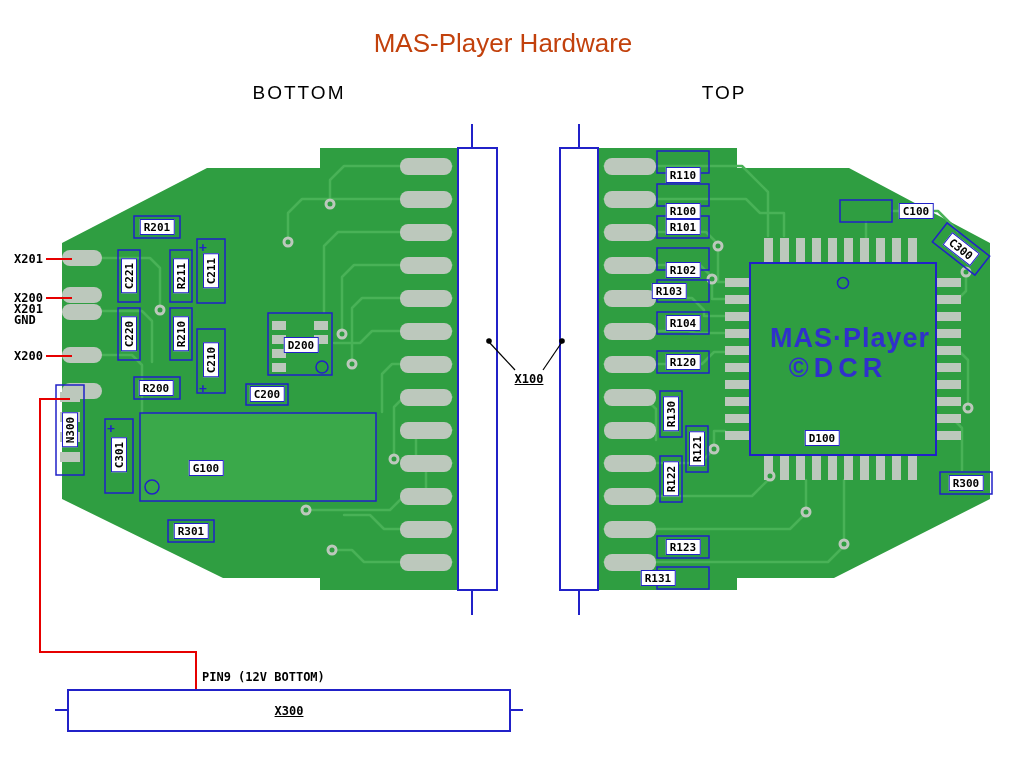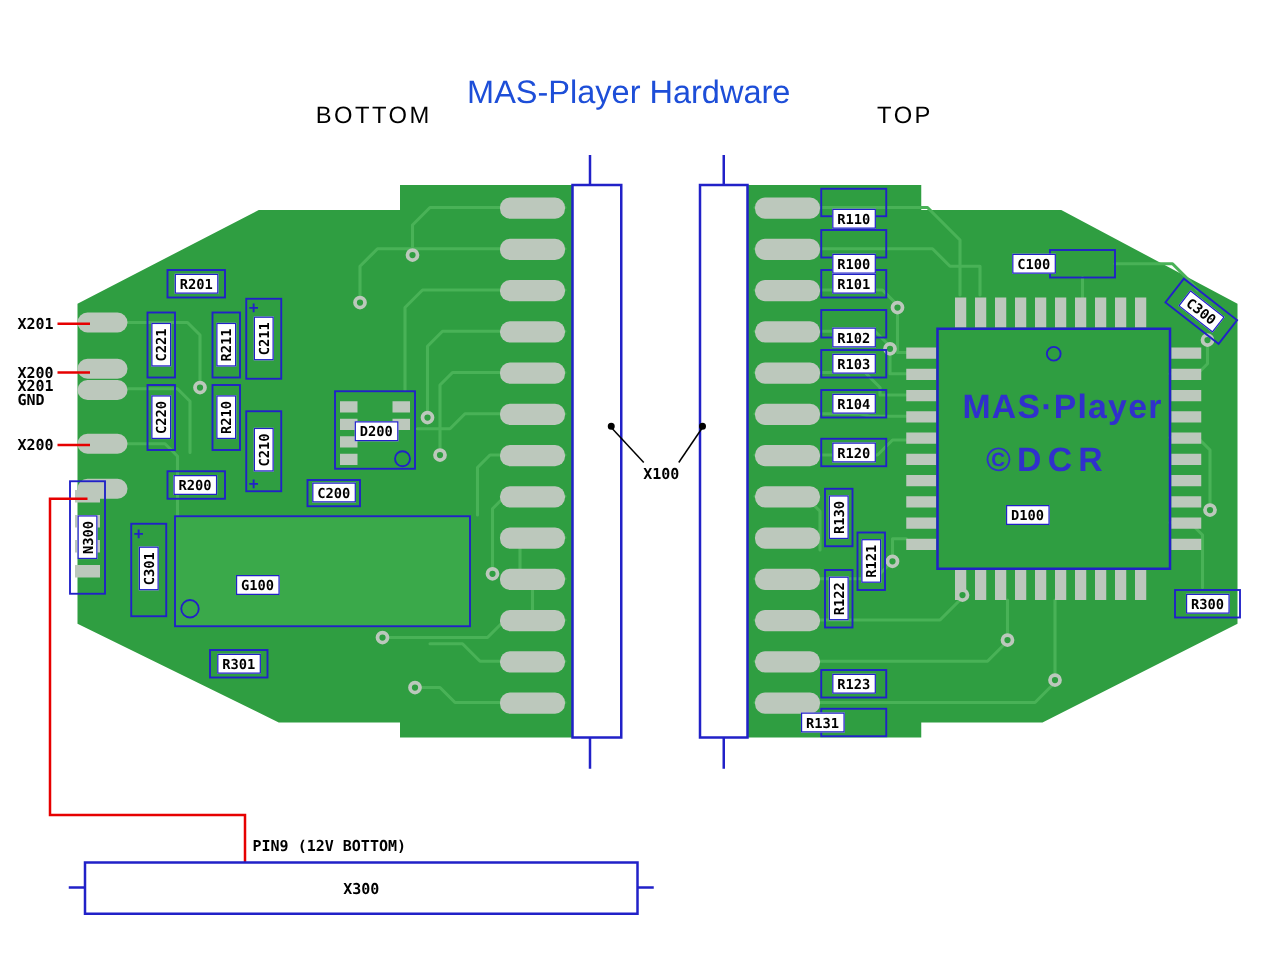--- a/index.html
+++ b/index.html
@@ -1,35 +1,35 @@
 <!DOCTYPE html>
 <html><head>
 <meta charset="utf-8">
 <style>
   html,body{margin:0;padding:0;background:#fff;}
   body{width:1024px;height:768px;position:relative;overflow:hidden;
        font-family:"DejaVu Sans Mono",monospace;}
   svg{position:absolute;left:0;top:0;}
   .ovl{position:absolute;left:0;top:0;width:1024px;height:768px;pointer-events:none;}
-  .title{position:absolute;transform:translateX(-50%);color:#1d4ed8;
-         font:26px "Liberation Sans",sans-serif;white-space:nowrap;margin-top:30px;}
+  .title{position:absolute;transform:translateX(-50%);color:#c2410c;
+         font:26px "Liberation Sans",sans-serif;white-space:nowrap;}
   .view{position:absolute;transform:translateX(-50%);color:#000;
         font:19px "Liberation Sans",sans-serif;letter-spacing:2px;white-space:nowrap;}
   .lbl{position:absolute;transform:translate(-50%,-50%);background:#fff;
        border:1px solid #2121c8;padding:1px 3px 0;color:#000;
        font:bold 11px/13px "DejaVu Sans Mono",monospace;white-space:nowrap;}
   .lbl.v{transform:translate(-50%,-50%) rotate(-90deg);}
   .lbl.r38{transform:translate(-50%,-50%) rotate(38deg);}
   .txt{position:absolute;color:#000;font:bold 12px/12px "DejaVu Sans Mono",monospace;
        white-space:nowrap;}
-  .txt.ctr{transform:translate(-50%,-50%);}
+  .txt.ctr{transform:translate(-50%,-50%);text-decoration:underline;}
   .plus{position:absolute;transform:translate(-50%,-50%);color:#2121c8;
         font:bold 13px/13px "DejaVu Sans Mono",monospace;}
   .brand{position:absolute;transform:translate(-50%,-50%);color:#3030cc;
-         font:bold 27px "Liberation Sans",sans-serif;letter-spacing:1px;white-space:nowrap;}
+         font:bold 27px "Liberation Sans",sans-serif;letter-spacing:1px;white-space:nowrap;margin-top:12px;}
   .maker{position:absolute;transform:translate(-50%,-50%);color:#3030cc;
          font:bold 27px "Liberation Sans",sans-serif;letter-spacing:5px;white-space:nowrap;}
 </style>
 </head>
 <body>
 
 <svg width="1024" height="768" viewBox="0 0 1024 768">
 
   <g>
     <polygon points="320,148 497,148 497,590 320,590 320,578 223,578 62,499 62,243 207,168 320,168" fill="#2f9e41"></polygon>
@@ -271,31 +271,31 @@
   <div class="lbl" style="left:191px;top:531px">R301</div>
 
   <div class="plus" style="left:203px;top:247px">+</div>
   <div class="plus" style="left:203px;top:388px">+</div>
   <div class="plus" style="left:111px;top:428px">+</div>
 
   <div class="lbl" style="left:683px;top:175px">R110</div>
   <div class="lbl" style="left:683px;top:211px">R100</div>
   <div class="lbl" style="left:683px;top:227px">R101</div>
   <div class="lbl" style="left:683px;top:270px">R102</div>
-  <div class="lbl" style="left:683px;top:291px">R103</div>
+  <div class="lbl" style="left:669px;top:291px">R103</div>
   <div class="lbl" style="left:683px;top:323px">R104</div>
   <div class="lbl" style="left:683px;top:362px">R120</div>
   <div class="lbl v" style="left:671px;top:414px">R130</div>
   <div class="lbl v" style="left:697px;top:449px">R121</div>
   <div class="lbl v" style="left:671px;top:479px">R122</div>
   <div class="lbl" style="left:683px;top:547px">R123</div>
   <div class="lbl" style="left:658px;top:578px">R131</div>
-  <div class="lbl" style="left:827px;top:211px">C100</div>
+  <div class="lbl" style="left:916px;top:211px">C100</div>
   <div class="lbl r38" style="left:961px;top:249px">C300</div>
-  <div class="lbl" style="left:822px;top:412px">D100</div>
+  <div class="lbl" style="left:822px;top:438px">D100</div>
   <div class="lbl" style="left:966px;top:483px">R300</div>
 
   <div class="brand" style="left:850px;top:326px">MAS·Player</div>
   <div class="maker" style="left:838px;top:368px">©DCR</div>
 
   <div class="txt" style="left:14px;top:253px">X201</div>
   <div class="txt" style="left:14px;top:292px">X200</div>
   <div class="txt" style="left:14px;top:303px">X201</div>
   <div class="txt" style="left:14px;top:314px">GND</div>
   <div class="txt" style="left:14px;top:350px">X200</div>

